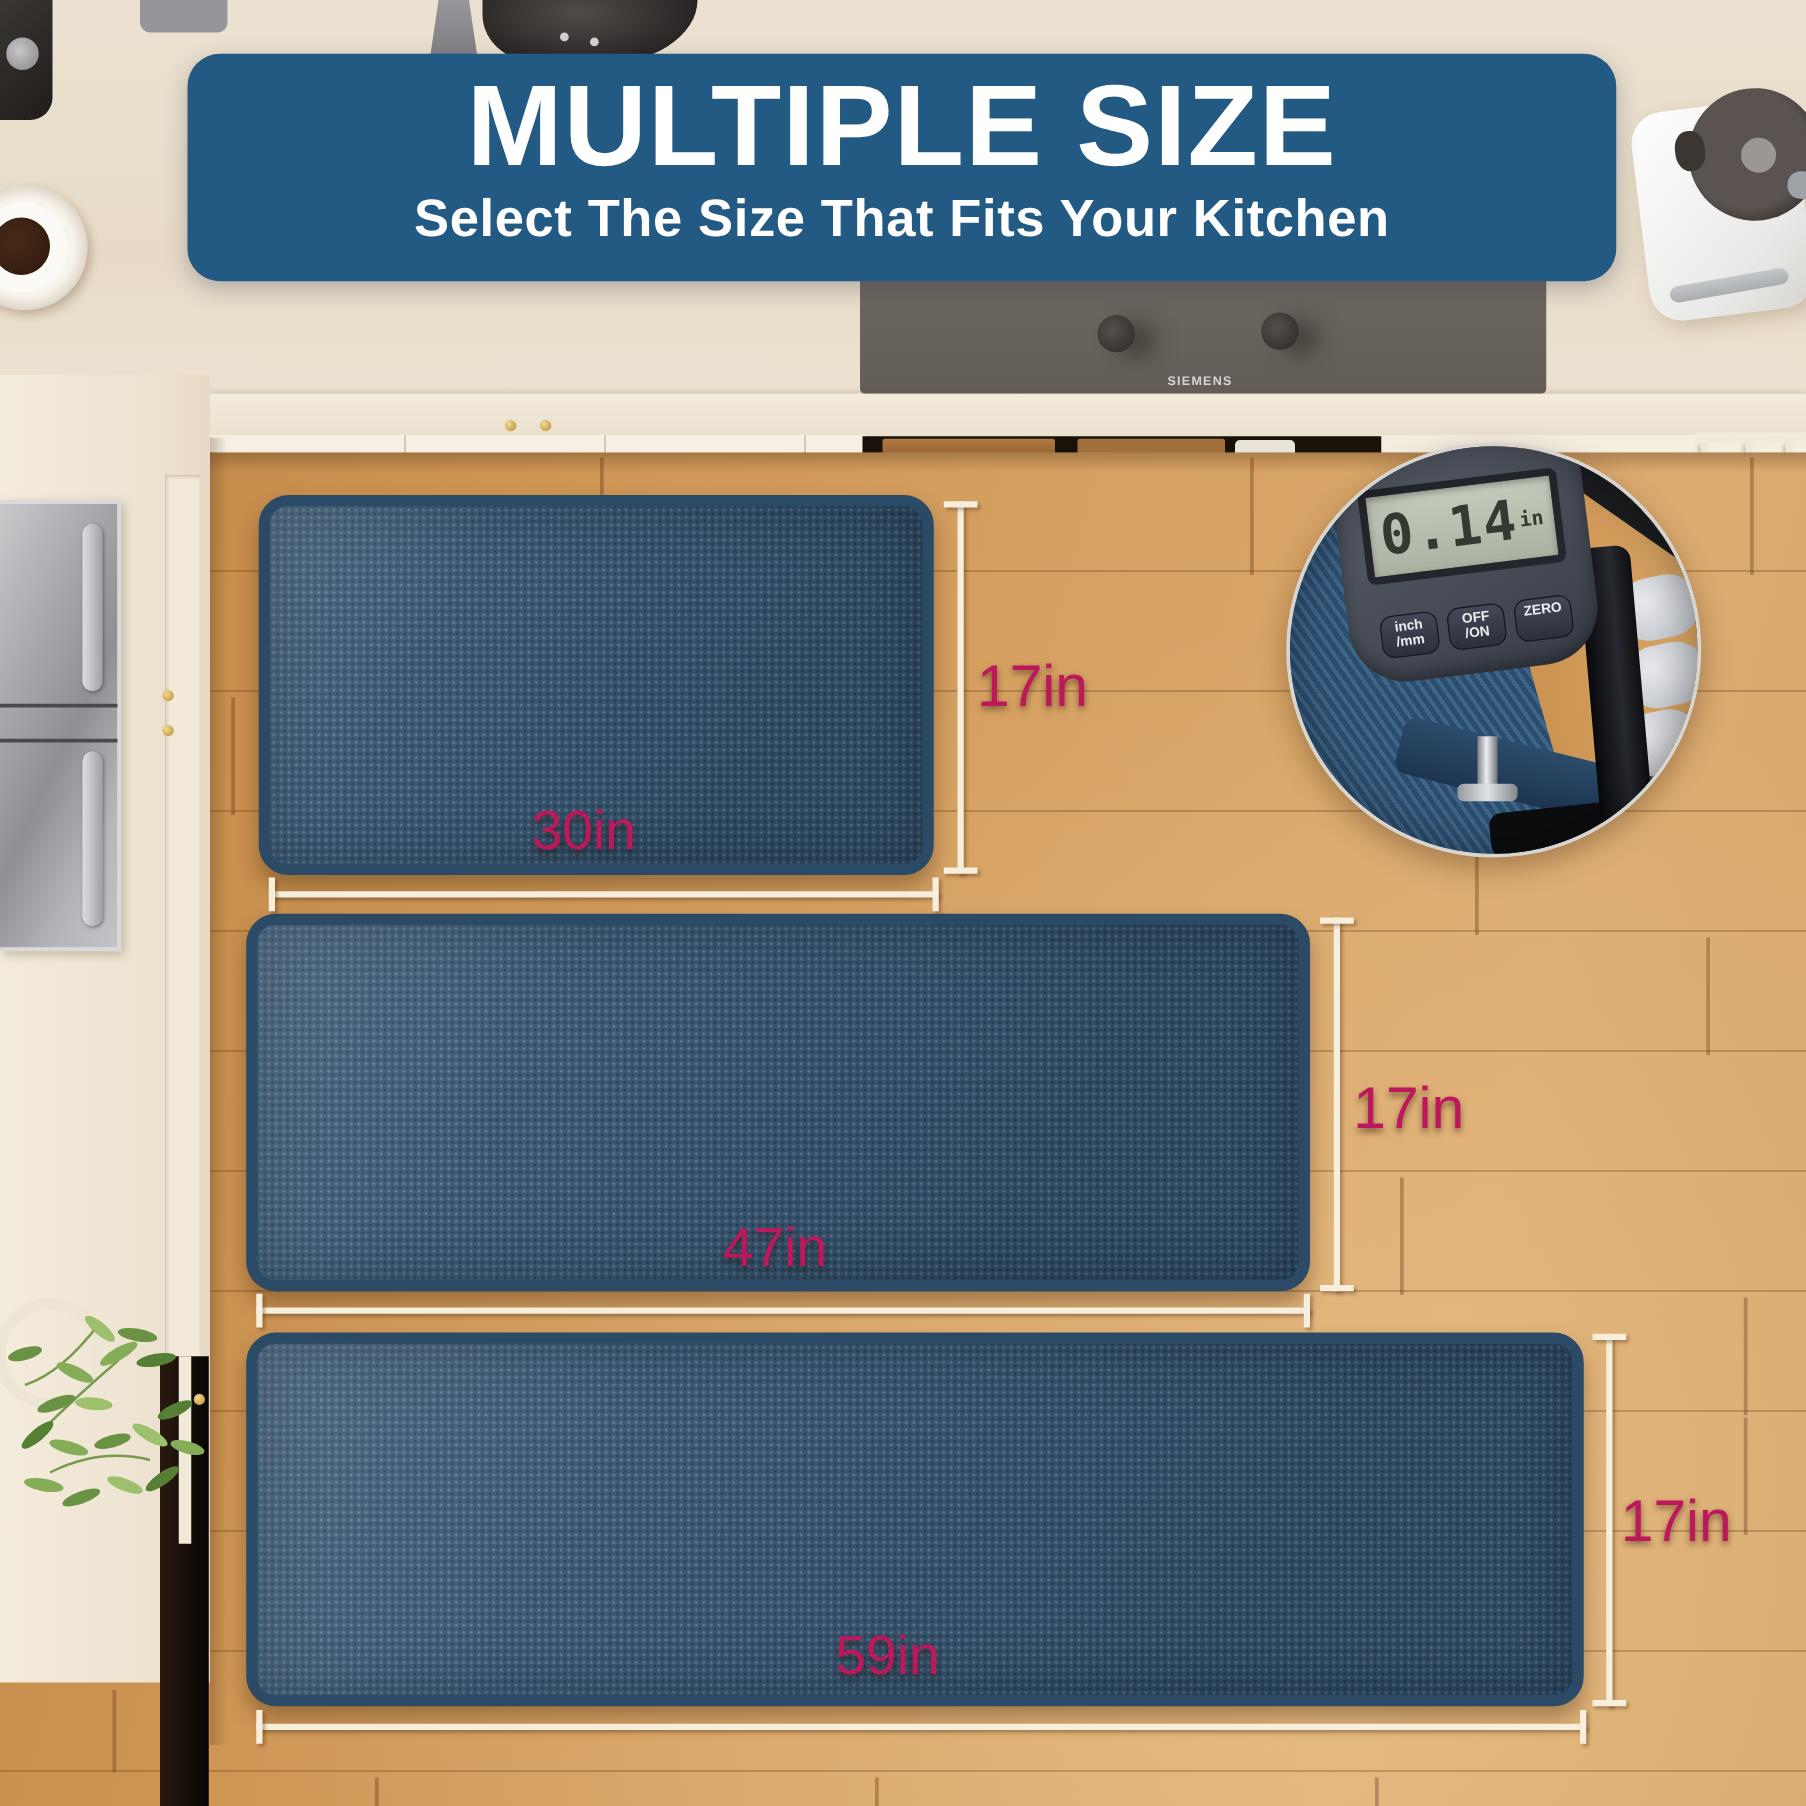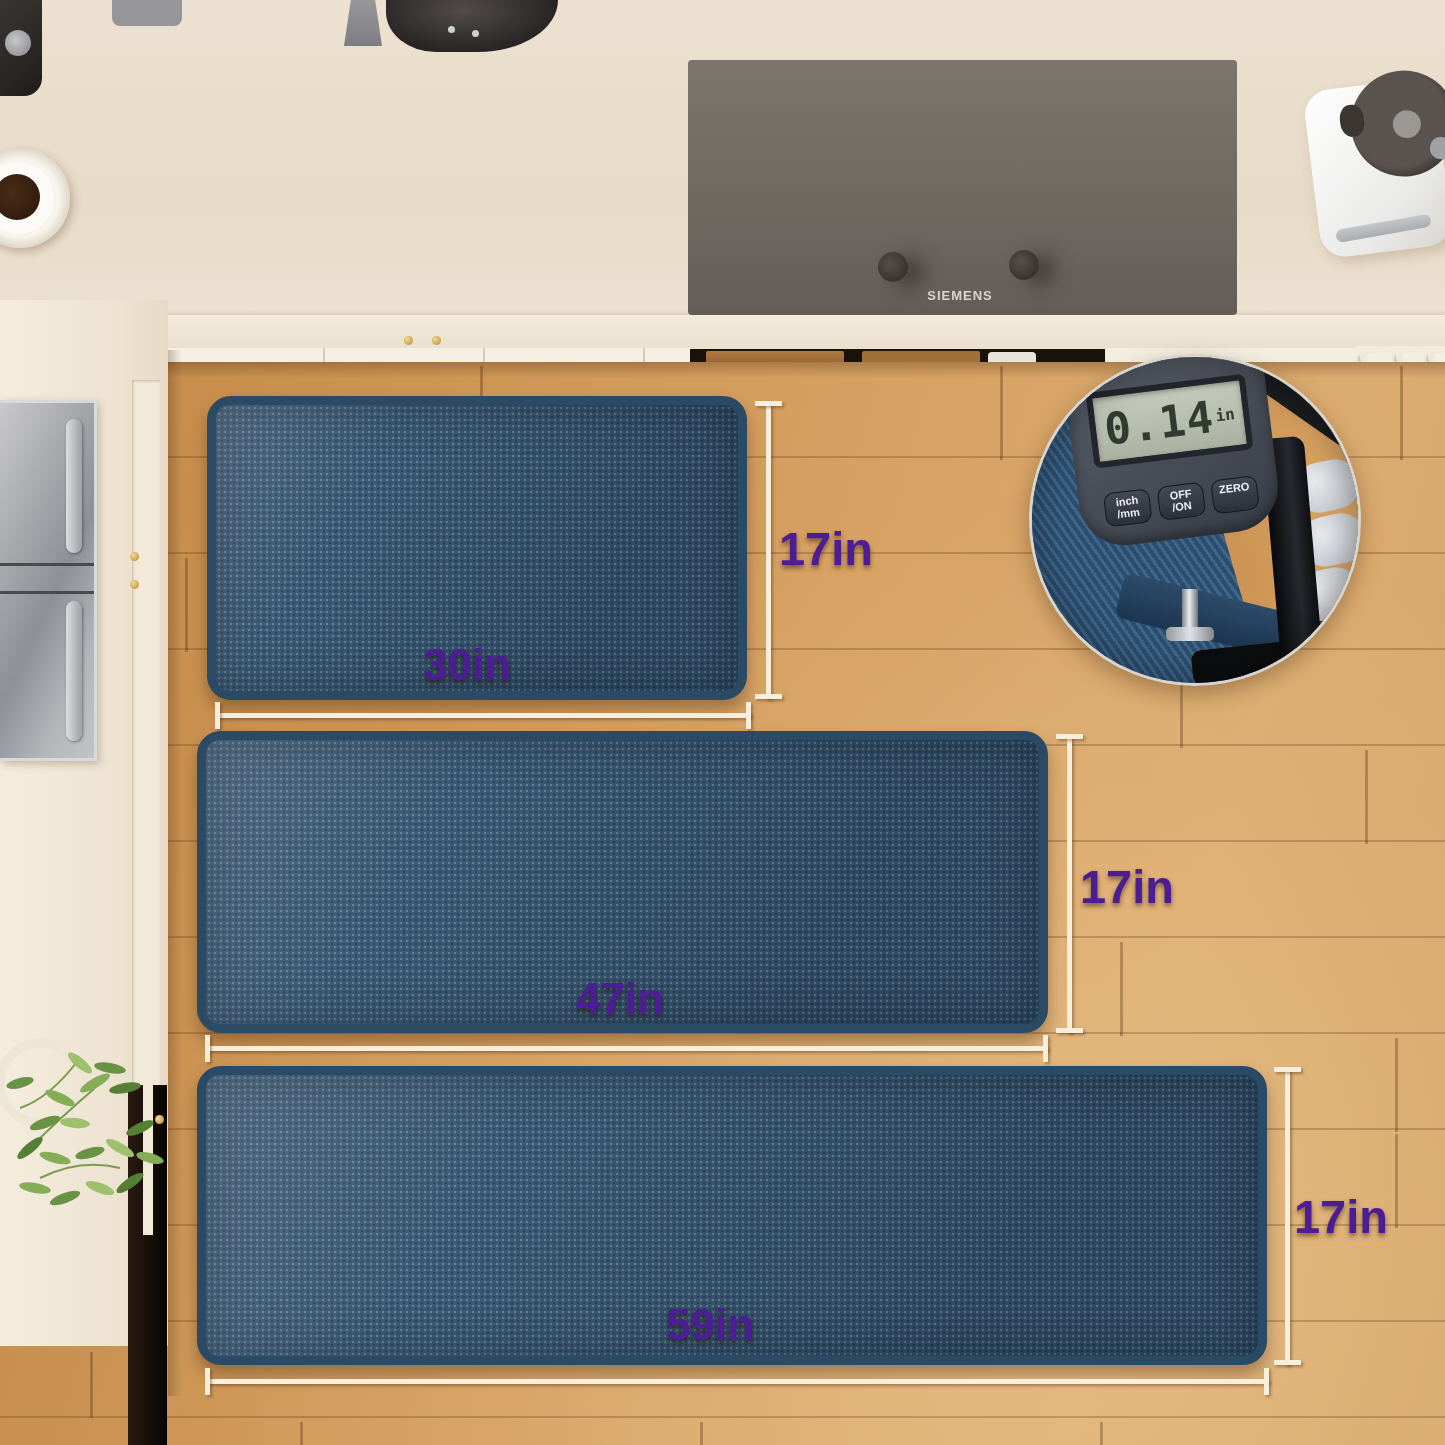--- a/index.html
+++ b/index.html
@@ -25,22 +25,22 @@
   .iron{position:absolute;left:386px;top:0;width:172px;height:52px;
     background:radial-gradient(ellipse at 45% 20%,#514c49,#262322 72%);
     border-radius:0 0 80px 50px / 0 0 52px 40px;}
   .iron-dot{position:absolute;width:7px;height:7px;border-radius:50%;background:#cfd0d2;}
 
   .range-hood{position:absolute;left:688px;top:60px;width:549px;height:255px;border-radius:4px;
     background:linear-gradient(180deg,#7b756e 0%,#6e6861 60%,#635d57 100%);}
   .hood-knob{position:absolute;width:30px;height:30px;border-radius:50%;
     background:radial-gradient(circle at 40% 40%,#55504b,#2b2724);
     box-shadow:16px 5px 18px rgba(40,35,30,.55);}
-  .hood-brand{position:absolute;left:231px;top:228px;width:82px;text-align:center;
-    font-size:13px;font-weight:bold;letter-spacing:1px;color:#d8d4cf;}
+  .hood-brand{position:absolute;left:231px;top:240px;width:82px;text-align:center;
+    font-size:10px;font-weight:bold;letter-spacing:1px;color:#d8d4cf;}
 
   .kettle{position:absolute;left:1312px;top:84px;width:132px;height:168px;border-radius:26px;
     background:linear-gradient(135deg,#ffffff,#e9e9e7 70%,#d6d4d0);transform:rotate(-7deg);
     box-shadow:4px 6px 14px rgba(120,90,50,.25);}
   .kettle-lid{position:absolute;left:44px;top:-10px;width:106px;height:106px;border-radius:50%;
     background:radial-gradient(circle at 45% 45%,#5a5350 58%,#413b38 72%);}
   .kettle-lid-center{position:absolute;left:86px;top:30px;width:28px;height:28px;border-radius:50%;background:#9b9794;}
   .kettle-spout{position:absolute;left:34px;top:18px;width:24px;height:32px;border-radius:45%;background:#3c3633;}
   .kettle-vent{position:absolute;left:16px;top:138px;width:96px;height:13px;border-radius:7px;
     background:linear-gradient(180deg,#c4c7c9,#a9adb0);transform:rotate(-3deg);}
@@ -100,21 +100,21 @@
   .mat{position:absolute;z-index:10;box-sizing:border-box;border-radius:24px;border:9px solid #2b4a66;
     background-color:#36546f;
     background-image:
       radial-gradient(rgba(215,228,240,.28) 1px,transparent 1.3px),
       radial-gradient(rgba(10,25,45,.38) 1px,transparent 1.3px);
     background-size:6px 6px,6px 6px;background-position:0 0,3px 3px;
     box-shadow:0 10px 16px rgba(70,40,15,.38),inset 0 0 46px rgba(10,25,40,.35);}
   .mat::after{content:"";position:absolute;inset:0;border-radius:14px;
     background:linear-gradient(120deg,rgba(255,255,255,.15) 0%,rgba(255,255,255,.04) 28%,rgba(0,0,0,.12) 75%);}
 
-  .size-label{position:absolute;transform:translate(-50%,-50%);color:#4c1d95;font-weight:bold;
+  .size-label{position:absolute;transform:translate(-50%,-50%);color:#be185d;font-weight:normal;
     text-shadow:0 3px 5px rgba(40,20,5,.55);z-index:30;white-space:nowrap;}
   .w-label{font-size:44px;}
   .h-label{font-size:47px;}
 
   
   .dimv{position:absolute;width:5px;background:#f7efdc;box-shadow:2px 2px 3px rgba(60,30,5,.35);z-index:25;}
   .dimv::before,.dimv::after{content:"";position:absolute;left:-11px;width:27px;height:5px;background:#f7efdc;
     box-shadow:2px 2px 3px rgba(60,30,5,.35);}
   .dimv::before{top:0;}
   .dimv::after{bottom:0;}
@@ -261,20 +261,24 @@
         <ellipse cx="35" cy="160" rx="16" ry="5" fill="#85ad57" transform="rotate(10 35 160)"></ellipse>
         <ellipse cx="65" cy="170" rx="16" ry="5" fill="#6a9244" transform="rotate(-20 65 170)"></ellipse>
         <ellipse cx="100" cy="160" rx="15" ry="5" fill="#9cc06b" transform="rotate(20 100 160)"></ellipse>
         <ellipse cx="130" cy="155" rx="16" ry="5" fill="#557f35" transform="rotate(-35 130 155)"></ellipse>
         <ellipse cx="150" cy="130" rx="14" ry="5" fill="#85ad57" transform="rotate(15 150 130)"></ellipse>
         <ellipse cx="20" cy="55" rx="14" ry="5" fill="#6a9244" transform="rotate(-15 20 55)"></ellipse>
       </g>
     </svg>
   </div>
 
+  <div class="banner">
+    <div class="banner-title">MULTIPLE SIZE</div>
+    <div class="banner-sub">Select The Size That Fits Your Kitchen</div>
+  </div>
 
   <div class="mat" style="left:207px;top:396px;width:540px;height:304px;"></div>
   <div class="mat" style="left:197px;top:731px;width:851px;height:302px;"></div>
   <div class="mat" style="left:197px;top:1066px;width:1070px;height:299px;"></div>
 
   <span class="size-label w-label" style="left:467px;top:665px;">30in</span>
   <span class="size-label w-label" style="left:620px;top:999px;">47in</span>
   <span class="size-label w-label" style="left:710px;top:1325px;">59in</span>
   <span class="size-label h-label" style="left:826px;top:548px;">17in</span>
   <span class="size-label h-label" style="left:1127px;top:886px;">17in</span>

